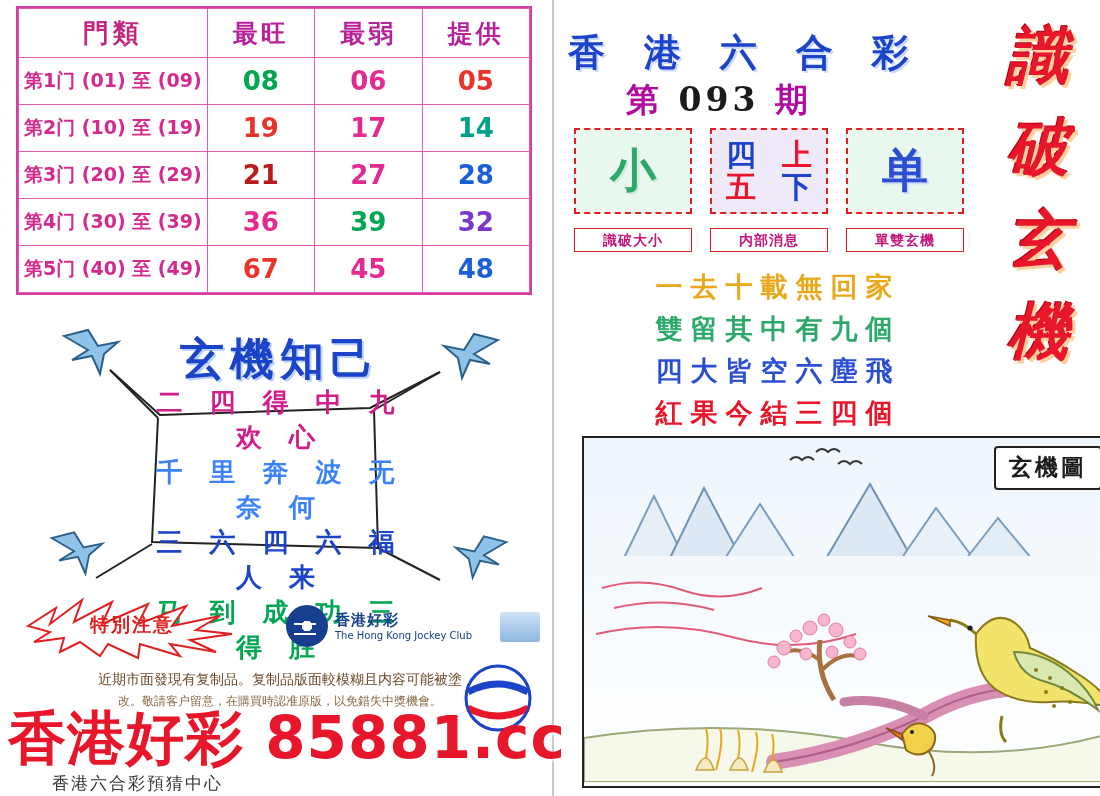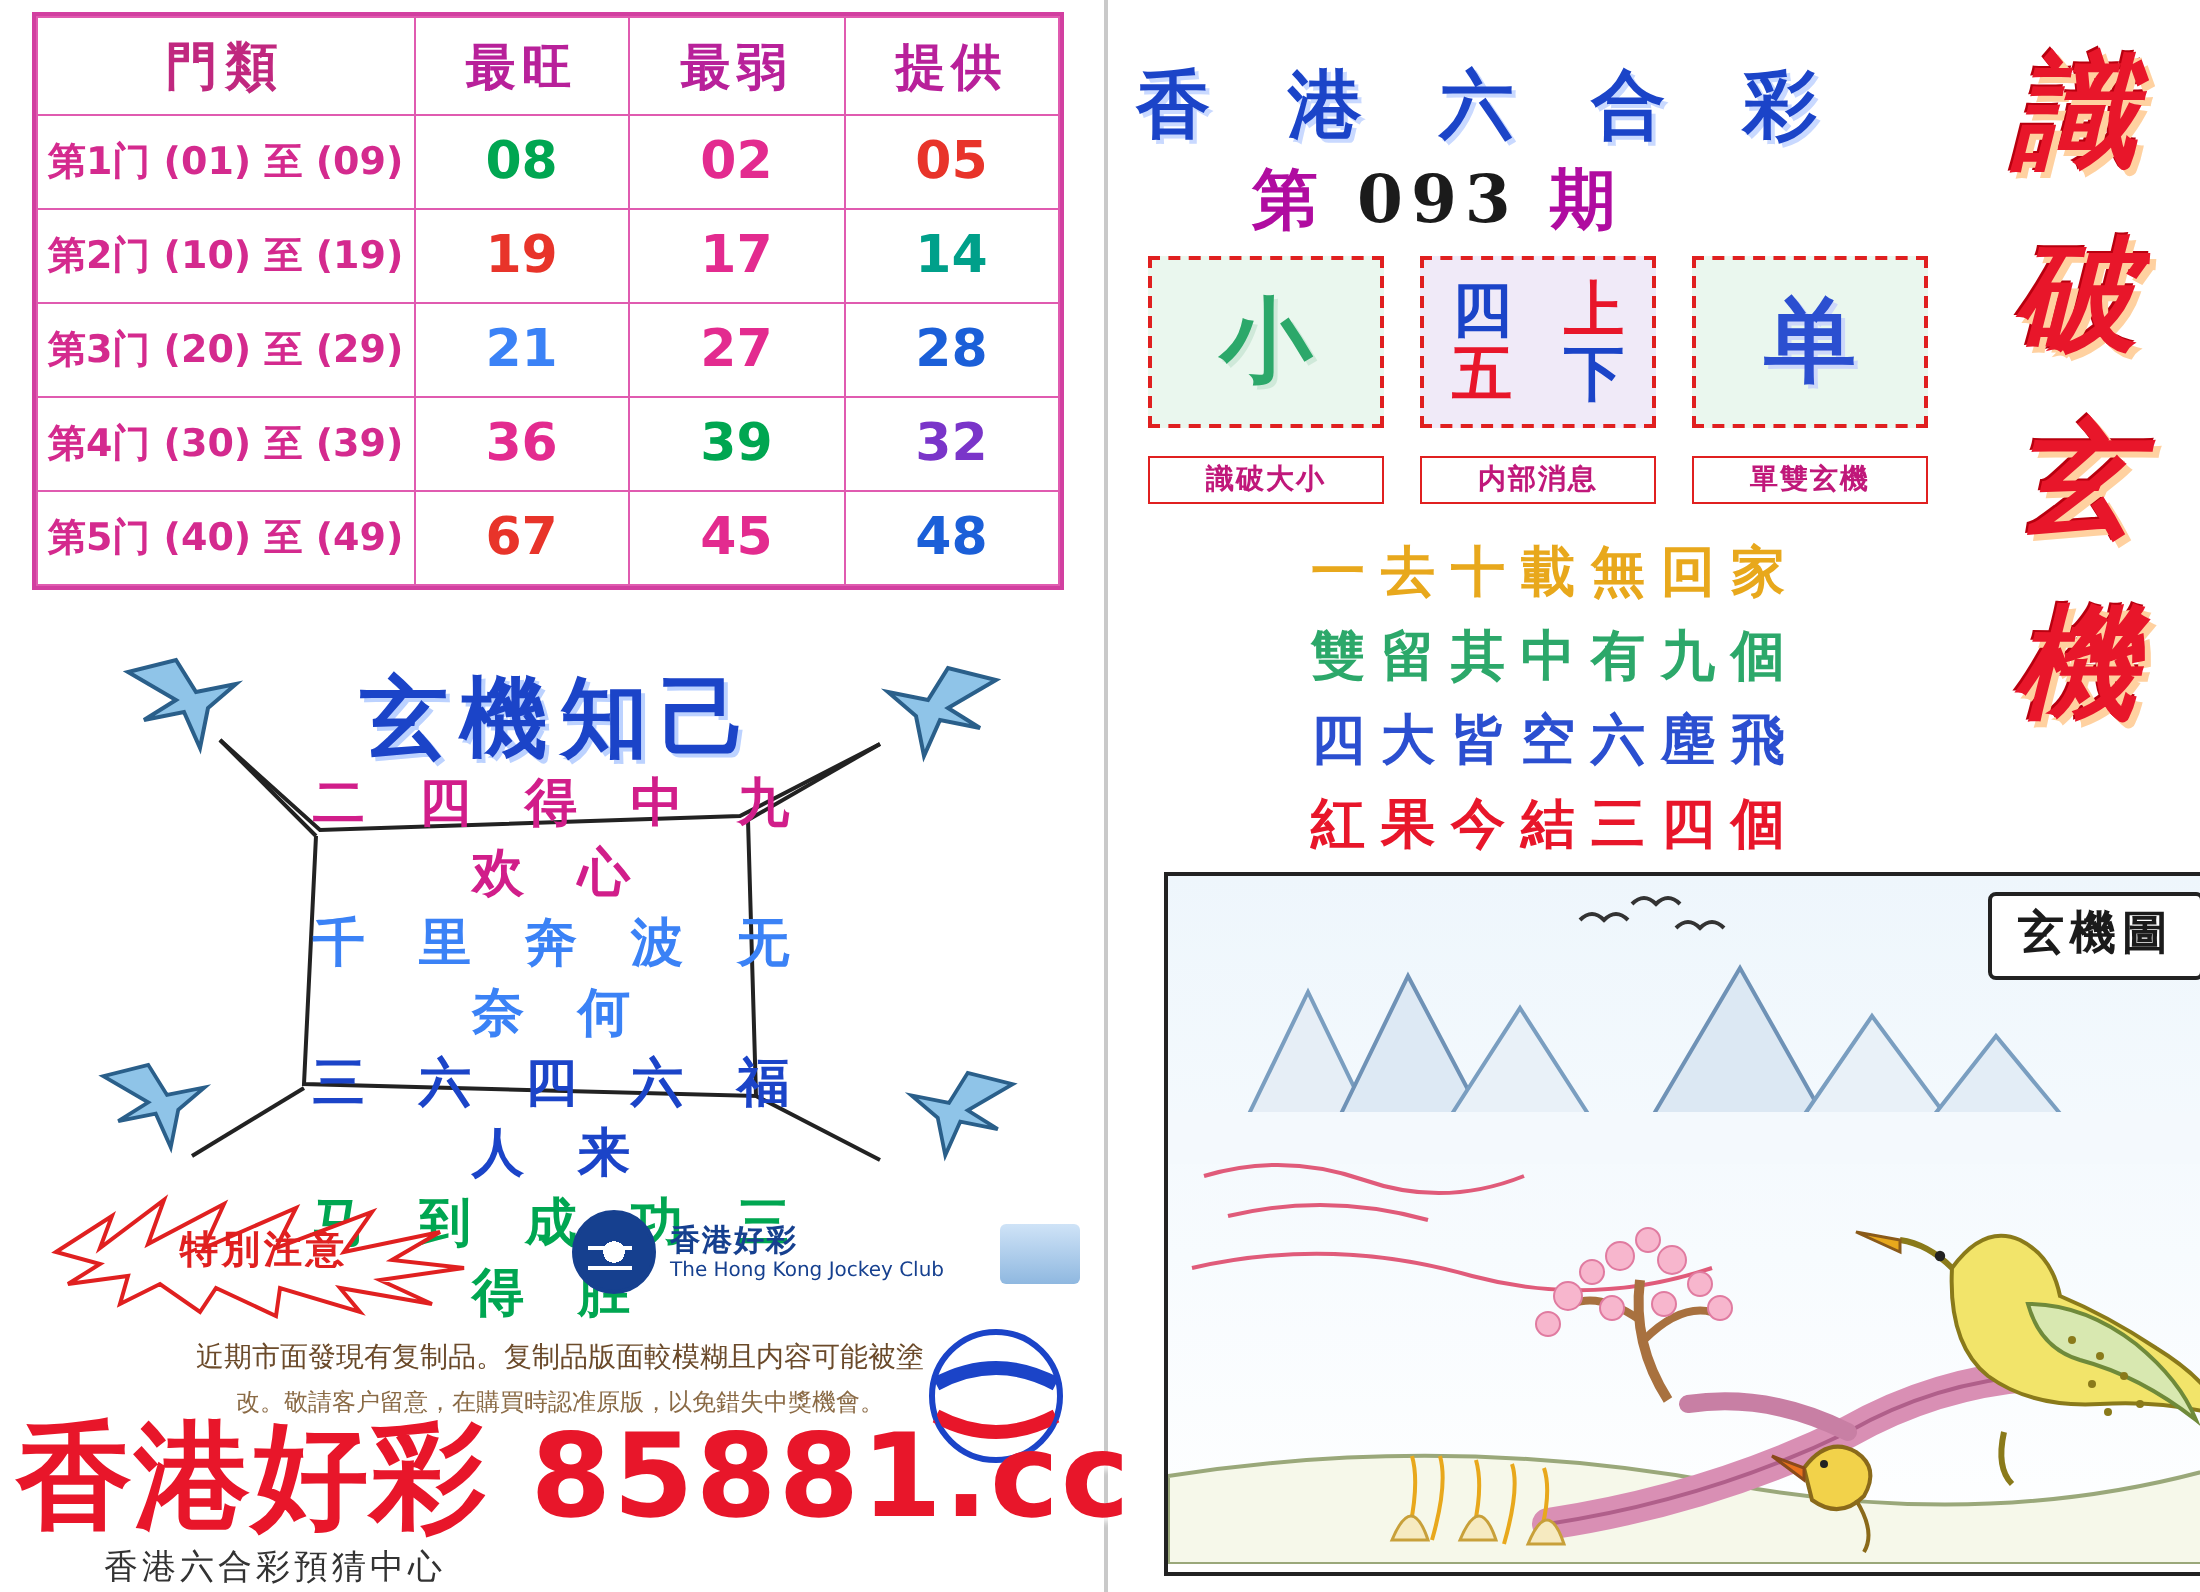--- a/index.html
+++ b/index.html
@@ -244,32 +244,32 @@
         <tbody>
             <tr>
           <th class="col1"><span class="hdr-cat">門類</span></th>
           <th class="col2"><span class="hdr-a">最旺</span></th>
           <th class="col3"><span class="hdr-a">最弱</span></th>
           <th class="col4"><span class="hdr-a">提供</span></th>
         </tr>
         <tr>
           <td><span class="col-label">第1门 (01) 至 (09)</span></td>
           <td><span class="num n-green">08</span></td>
-          <td><span class="num n-magenta">02</span></td>
+          <td><span class="num n-magenta">06</span></td>
           <td><span class="num n-red">05</span></td>
         </tr>
         <tr>
           <td><span class="col-label">第2门 (10) 至 (19)</span></td>
           <td><span class="num n-red">19</span></td>
           <td><span class="num n-magenta">17</span></td>
           <td><span class="num n-teal">14</span></td>
         </tr>
         <tr>
           <td><span class="col-label">第3门 (20) 至 (29)</span></td>
-          <td><span class="num" style="color:#3b82f6">21</span></td>
+          <td><span class="num" style="color:#b91c1c">21</span></td>
           <td><span class="num n-magenta">27</span></td>
           <td><span class="num n-blue">28</span></td>
         </tr>
         <tr>
           <td><span class="col-label">第4门 (30) 至 (39)</span></td>
           <td><span class="num n-magenta">36</span></td>
           <td><span class="num n-green">39</span></td>
           <td><span class="num n-purple">32</span></td>
         </tr>
         <tr>

